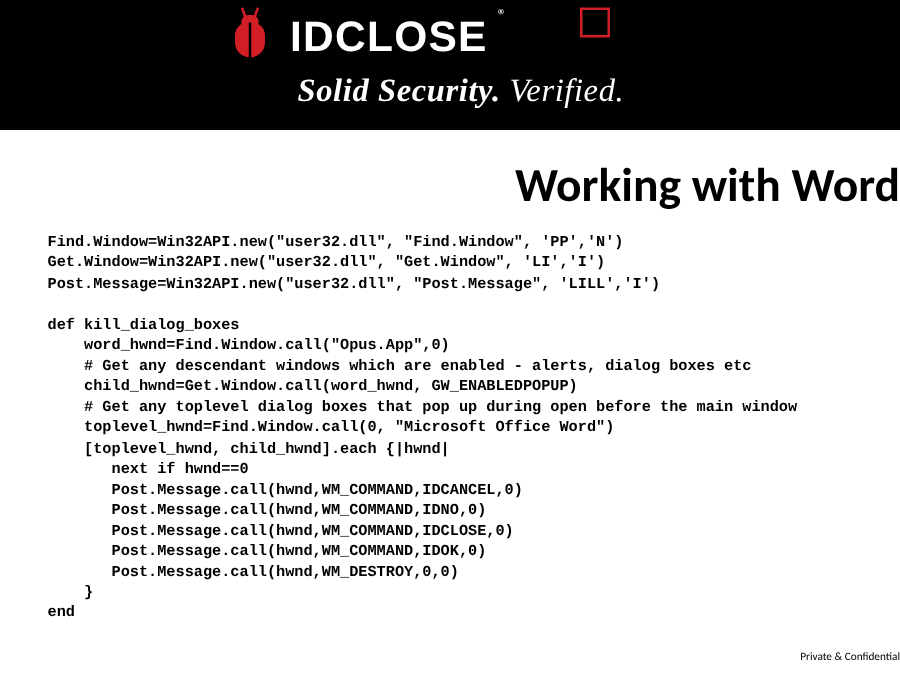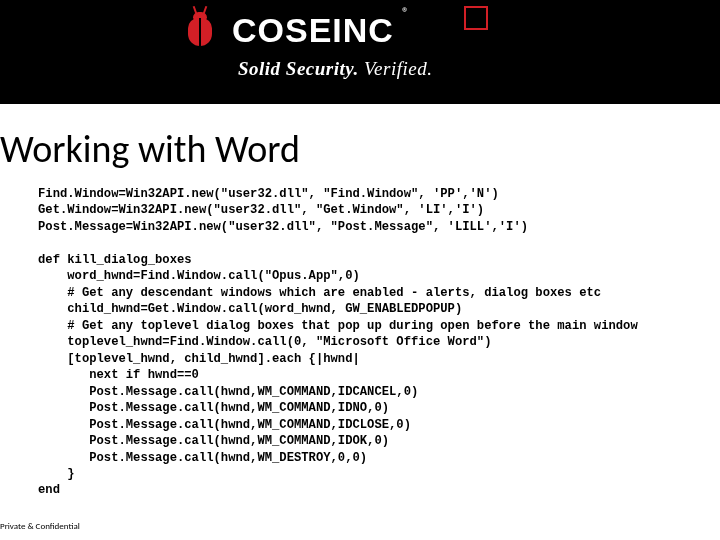--- a/index.html
+++ b/index.html
@@ -92,65 +92,65 @@
     height: 20px;
     border: 2px solid #d21f26;
   }
   .tagline {
     position: absolute;
     left: 238px;
     top: 58px;
     color: #fff;
     font-style: italic;
     font-family: Georgia, serif;
-    font-size: 19px;
+    font-size: 26px;
     letter-spacing: 0.5px;
   }
   .tagline .bold { font-weight: bold; font-style: italic; }
   .title {
-    text-align: left;
+    text-align: right;
     font-size: 38px;
     color: #000;
     margin-top: 22px;
     margin-bottom: 14px;
-    font-weight: 400;
+    font-weight: 700;
   }
   .code {
     font-family: "Courier New", Courier, monospace;
     font-size: 12.2px;
     font-weight: bold;
     line-height: 1.35;
     color: #000;
     white-space: pre;
     margin-left: 38px;
   }
   .footer {
     position: absolute;
     left: 0;
     bottom: 8px;
     width: 100%;
-    text-align: left;
+    text-align: right;
     font-size: 9px;
     color: #000;
     line-height: 1.2;
   }
 </style>
 </head>
 <body>
 
 <div class="header">
   <div class="logo-wrap">
     <div class="logo-main">
       <div class="logo-bug">
         <div class="bug-ant-l"></div>
         <div class="bug-ant-r"></div>
         <div class="bug-head"></div>
         <div class="bug-body"></div>
       </div>
-      <span class="logo-text">COSEINC</span>
+      <span class="logo-text">IDCLOSE</span>
       <span class="logo-reg">®</span>
     </div>
   </div>
   <div class="logo-box"></div>
   <div class="tagline">
     <span class="bold">Solid Security.</span>
     <span>Verified.</span>
   </div>
 </div>
 

